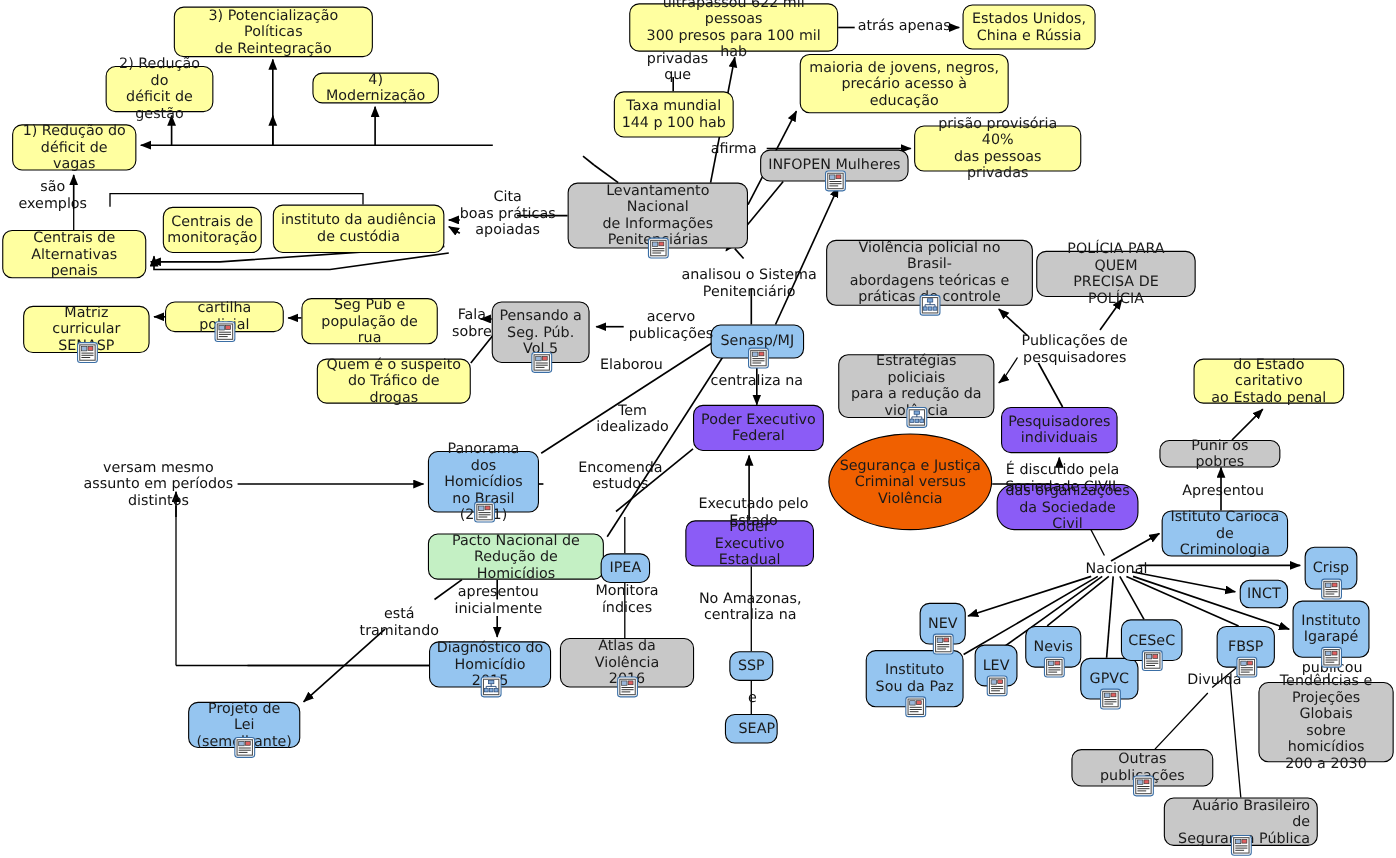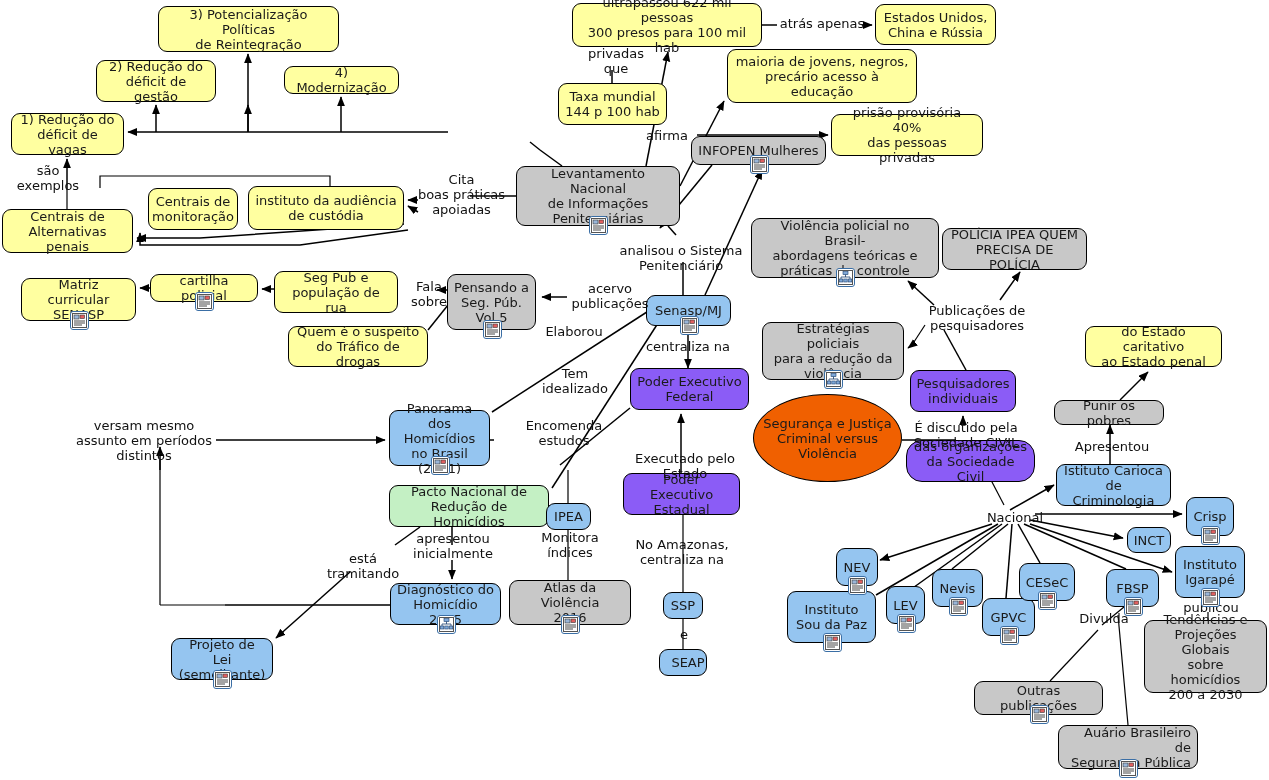--- a/index.html
+++ b/index.html
@@ -185,21 +185,21 @@
       <path d="M1208,612 L1208,620" stroke-width="1.2"></path>
 
       <path d="M1124,607 L1102,625" stroke-width="1.2"></path>
       <path d="M1098,630 L1050,681" stroke-width="1.2"></path>
       <path d="M1118,615 L1128,725" stroke-width="1.2"></path>
     </g>
   </svg>
 
 <div class="node n-yellow" style="left: 158px; top: 6px; width: 181px; height: 46px;">3) Potencialização Políticas
 de Reintegração</div>
-    <div class="node n-yellow" style="left: 96px; top: 60px; width: 120px; height: 42px;">2) Redução do
+    <div class="node n-yellow" style="left: 96px; top: 60px; width: 98px; height: 42px;">2) Redução do
 déficit de gestão</div>
     <div class="node n-yellow" style="left: 284px; top: 66px; width: 115px; height: 28px;">4) Modernização</div>
     <div class="node n-yellow" style="left: 11px; top: 113px; width: 113px; height: 42px;">1) Redução do
 déficit de vagas</div>
     <div class="node n-yellow" style="left: 148px; top: 188px; width: 90px; height: 42px;">Centrais de
 monitoração</div>
     <div class="node n-yellow" style="left: 248px; top: 186px; width: 156px; height: 44px;">instituto da audiência
 de custódia</div>
     <div class="node n-yellow" style="left: 2px; top: 209px; width: 131px; height: 44px;">Centrais de
 Alternativas penais</div>
@@ -297,21 +297,21 @@
         <rect x="6" y="2.6" width="5" height="3" fill="#7fa8d8" stroke="#1c3f6e" stroke-width="0.6"></rect>
         <line x1="8.5" y1="5.6" x2="8.5" y2="8" stroke="#1c3f6e" stroke-width="0.8"></line>
         <line x1="4" y1="8" x2="13" y2="8" stroke="#1c3f6e" stroke-width="0.8"></line>
         <line x1="4" y1="8" x2="4" y2="10" stroke="#1c3f6e" stroke-width="0.8"></line>
         <line x1="13" y1="8" x2="13" y2="10" stroke="#1c3f6e" stroke-width="0.8"></line>
         <rect x="2.2" y="10" width="3.6" height="3" fill="#7fa8d8" stroke="#1c3f6e" stroke-width="0.6"></rect>
         <rect x="11.2" y="10" width="3.6" height="3" fill="#7fa8d8" stroke="#1c3f6e" stroke-width="0.6"></rect>
         <rect x="6.8" y="10" width="3.4" height="3" fill="#7fa8d8" stroke="#1c3f6e" stroke-width="0.6"></rect>
       </svg>
     </span>
-    <div class="node n-grey" style="left: 942px; top: 228px; width: 145px; height: 42px;">POLÍCIA IPEA QUEM
+    <div class="node n-grey" style="left: 942px; top: 228px; width: 145px; height: 42px;">POLÍCIA PARA QUEM
 PRECISA DE POLÍCIA</div>
     <div class="node n-grey" style="left: 762px; top: 322px; width: 142px; height: 58px;">Estratégias policiais
 para a redução da
 violência</div>
     <span class="ico" style="left: 824px; top: 370px;">
       <svg viewBox="0 0 17 17" xmlns="http://www.w3.org/2000/svg">
         <rect x="1.5" y="1.5" width="14" height="14" fill="#ffffff" stroke="#555" stroke-width="1"></rect>
         <rect x="6" y="2.6" width="5" height="3" fill="#7fa8d8" stroke="#1c3f6e" stroke-width="0.6"></rect>
         <line x1="8.5" y1="5.6" x2="8.5" y2="8" stroke="#1c3f6e" stroke-width="0.8"></line>
         <line x1="4" y1="8" x2="13" y2="8" stroke="#1c3f6e" stroke-width="0.8"></line>

